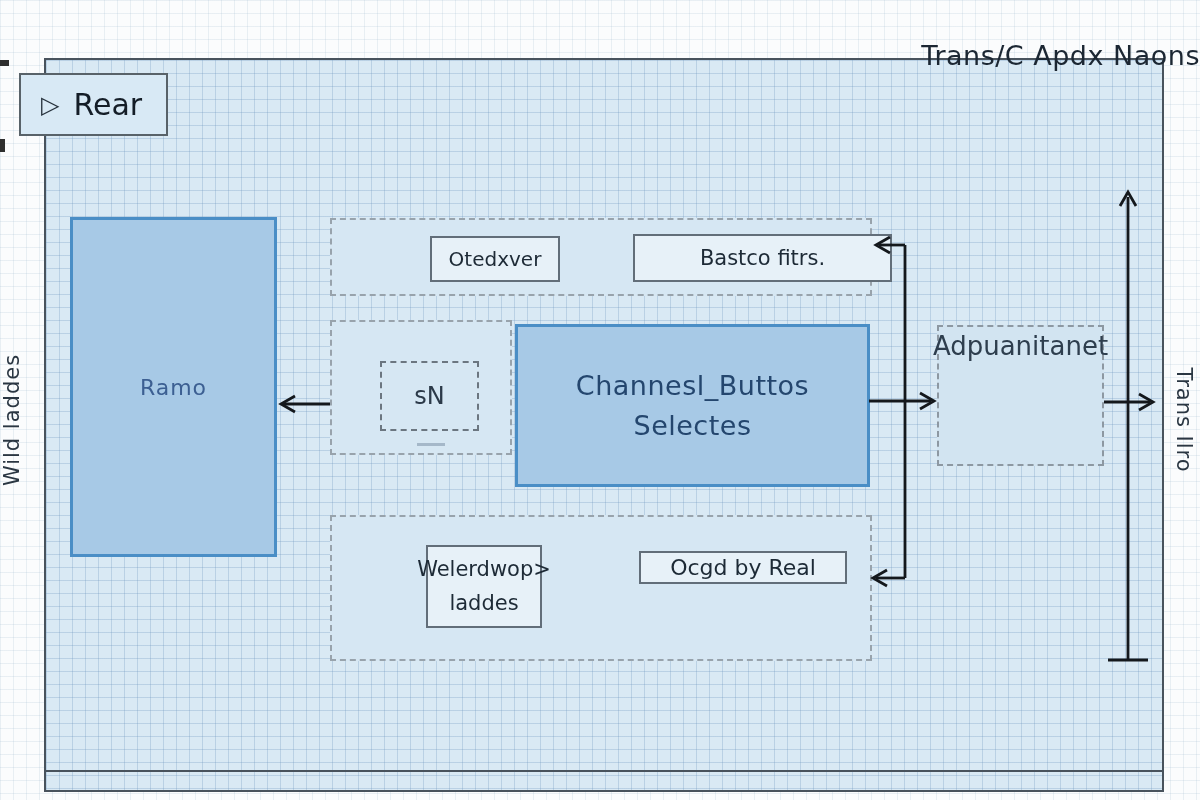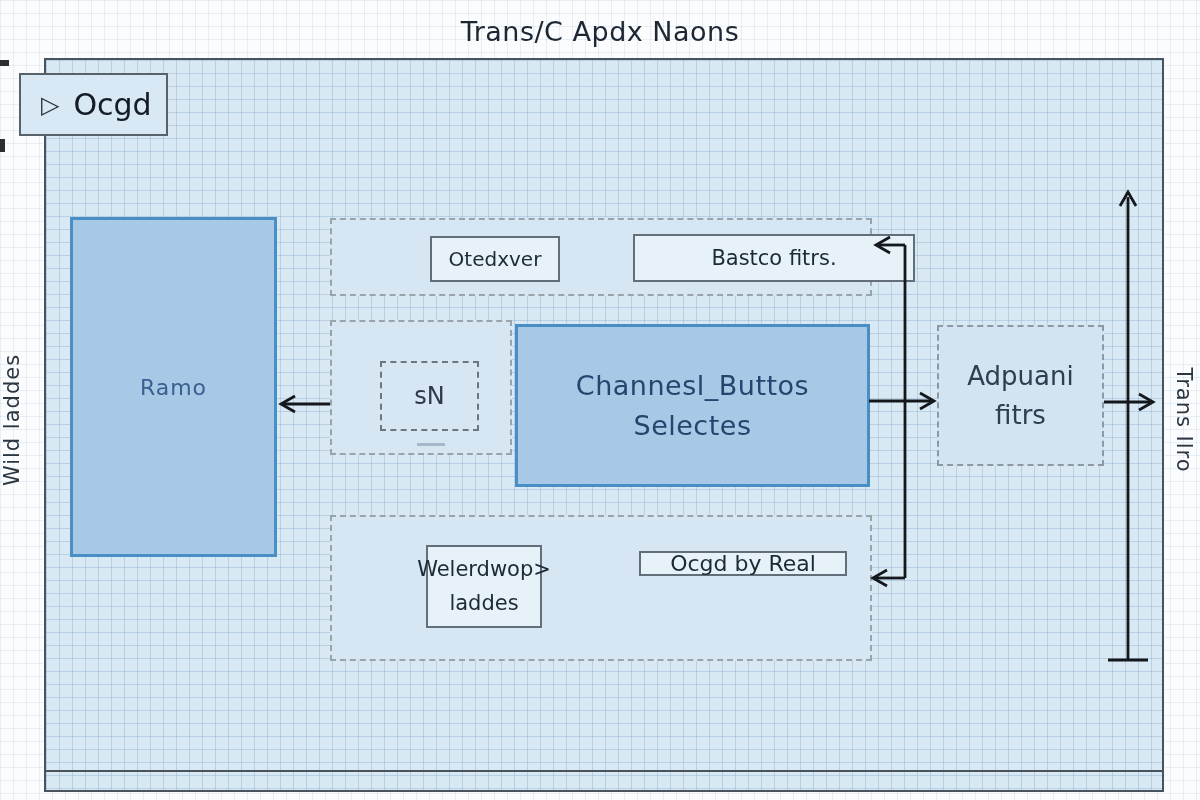--- a/index.html
+++ b/index.html
@@ -7,21 +7,21 @@
     position:relative;width:1200px;height:800px;overflow:hidden;
     font-family:"DejaVu Sans","Liberation Sans",sans-serif;
     background-color:#fbfcfd;
     background-image:
       linear-gradient(rgba(165,190,210,.22) 1px, transparent 1px),
       linear-gradient(90deg, rgba(165,190,210,.22) 1px, transparent 1px);
     background-size:13px 13px;
   }
   .abs{position:absolute;box-sizing:border-box;}
   #page-title{
-    left:0;right:0;top:16px;text-align:center;
+    left:0;right:0;top:40px;text-align:right;
     font-size:27px;color:#1c2733;letter-spacing:.5px;
   }
   #outer-frame{
     left:44px;top:58px;width:1120px;height:734px;
     border:2px solid #49535d;
     background-color:#d9e9f4;
     background-image:
       linear-gradient(rgba(120,160,195,.33) 1px, transparent 1px),
       linear-gradient(90deg, rgba(120,160,195,.33) 1px, transparent 1px);
     background-size:13px 13px;
@@ -44,39 +44,39 @@
     left:515px;top:324px;width:355px;height:163px;
     font-size:27px;color:#24466e;line-height:1.45;letter-spacing:.5px;
   }
   .dashed-panel{border:2px dashed #98a3ac;background:#d6e7f3;}
   #top-group{left:330px;top:218px;width:542px;height:78px;}
   #mid-group{left:330px;top:320px;width:182px;height:135px;}
   #bottom-group{left:330px;top:515px;width:542px;height:146px;}
   #mode-block{
     left:937px;top:325px;width:167px;height:141px;
     border:2px dashed #8d98a2;background:#d2e4f1;
-    display:flex;flex-direction:column;align-items:center;justify-content:center;
+    display:flex;flex-direction:row;justify-content:center;
     font-size:26px;color:#2e3e4e;line-height:1.5;
   }
   .mini-box{
     position:absolute;box-sizing:border-box;
     border:2px solid #626e79;background:#e7f1f8;
     display:flex;flex-direction:column;align-items:center;justify-content:center;
     color:#1d2a36;text-align:center;
   }
   #box-otedxver{left:98px;top:16px;width:130px;height:46px;font-size:20px;}
-  #box-bastco{left:301px;top:14px;width:282px;height:48px;font-size:21px;}
+  #box-bastco{left:301px;top:14px;width:259px;height:48px;font-size:21px;}
   #box-sn{
     position:absolute;left:48px;top:39px;width:99px;height:70px;box-sizing:border-box;
     border:2px dashed #6b7680;display:flex;align-items:center;justify-content:center;
     font-size:24px;color:#2c3a49;
   }
   #sn-dash{position:absolute;left:85px;top:121px;width:28px;height:3px;background:#a5b8c9;}
   #box-welerdwop{left:94px;top:28px;width:116px;height:83px;font-size:21px;line-height:1.6;}
-  #box-ocgd{left:307px;top:34px;width:208px;height:25px;font-size:22px;}
+  #box-ocgd{left:307px;top:34px;width:208px;height:33px;font-size:22px;}
   .vlabel{
     position:absolute;width:250px;height:28px;text-align:center;
     font-size:21px;color:#2a3642;letter-spacing:1px;
   }
   #vlabel-left{left:-111px;top:406px;transform:rotate(-90deg);}
   #vlabel-right{left:1057px;top:406px;transform:rotate(90deg);}
   .mark{background:#2e2e2e;}
   #arrow-layer{position:absolute;left:0;top:0;pointer-events:none;}
   #arrow-layer path{stroke:#14181c;stroke-width:2.8;fill:none;}
 </style>
@@ -88,21 +88,21 @@
   <div class="abs" id="outer-frame"></div>
   <div class="abs" id="footer-line"></div>
 
   <div class="abs" id="page-title">Trans/C Apdx Naons</div>
 
   <div class="abs mark" style="left:0;top:60px;width:9px;height:6px;"></div>
   <div class="abs mark" style="left:0;top:139px;width:5px;height:13px;"></div>
 
   <div class="abs" id="rear-tab">
     <span class="tri">▷</span>
-    <span>Ocgd</span>
+    <span>Rear</span>
   </div>
 
   <div class="abs solid-block" id="left-block">
     <span>Ramo</span>
   </div>
 
   <div class="abs dashed-panel" id="top-group">
     <div class="mini-box" id="box-otedxver">
       <span>Otedxver</span>
     </div>
@@ -128,21 +128,21 @@
       <span>Welerdwop&gt;</span>
       <span>laddes</span>
     </div>
     <div class="mini-box" id="box-ocgd">
       <span>Ocgd by Real</span>
     </div>
   </div>
 
   <div class="abs" id="mode-block">
     <span>Adpuani</span>
-    <span>fitrs</span>
+    <span>tanet</span>
   </div>
 
   <div class="vlabel" id="vlabel-left">Wild laddes</div>
   <div class="vlabel" id="vlabel-right">Trans Ilro</div>
 
   <svg id="arrow-layer" width="1200" height="800" viewBox="0 0 1200 800">
 
     <g>
       <path d="M330 404 H283"></path>
       <path d="M295 396 L281 404 L295 412"></path>

